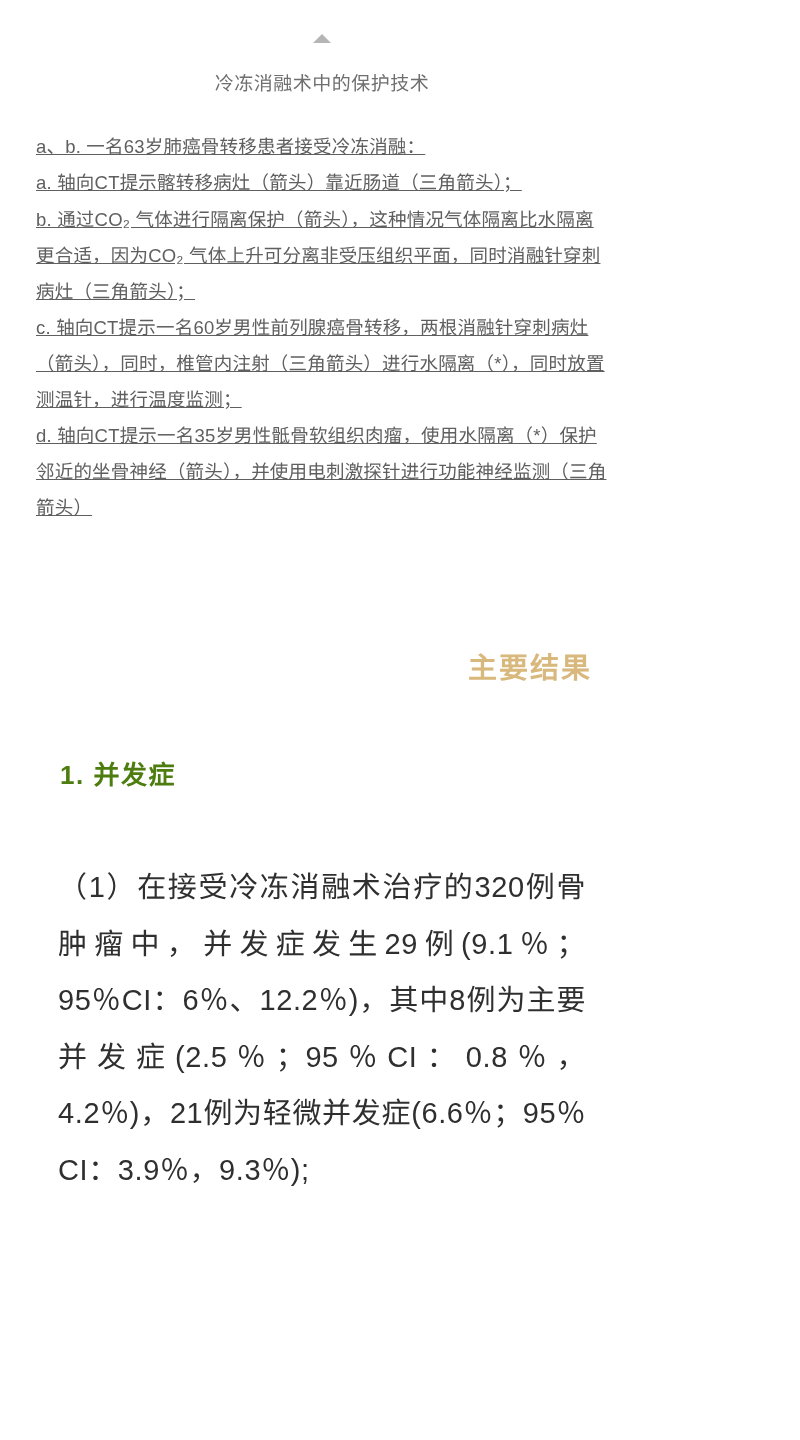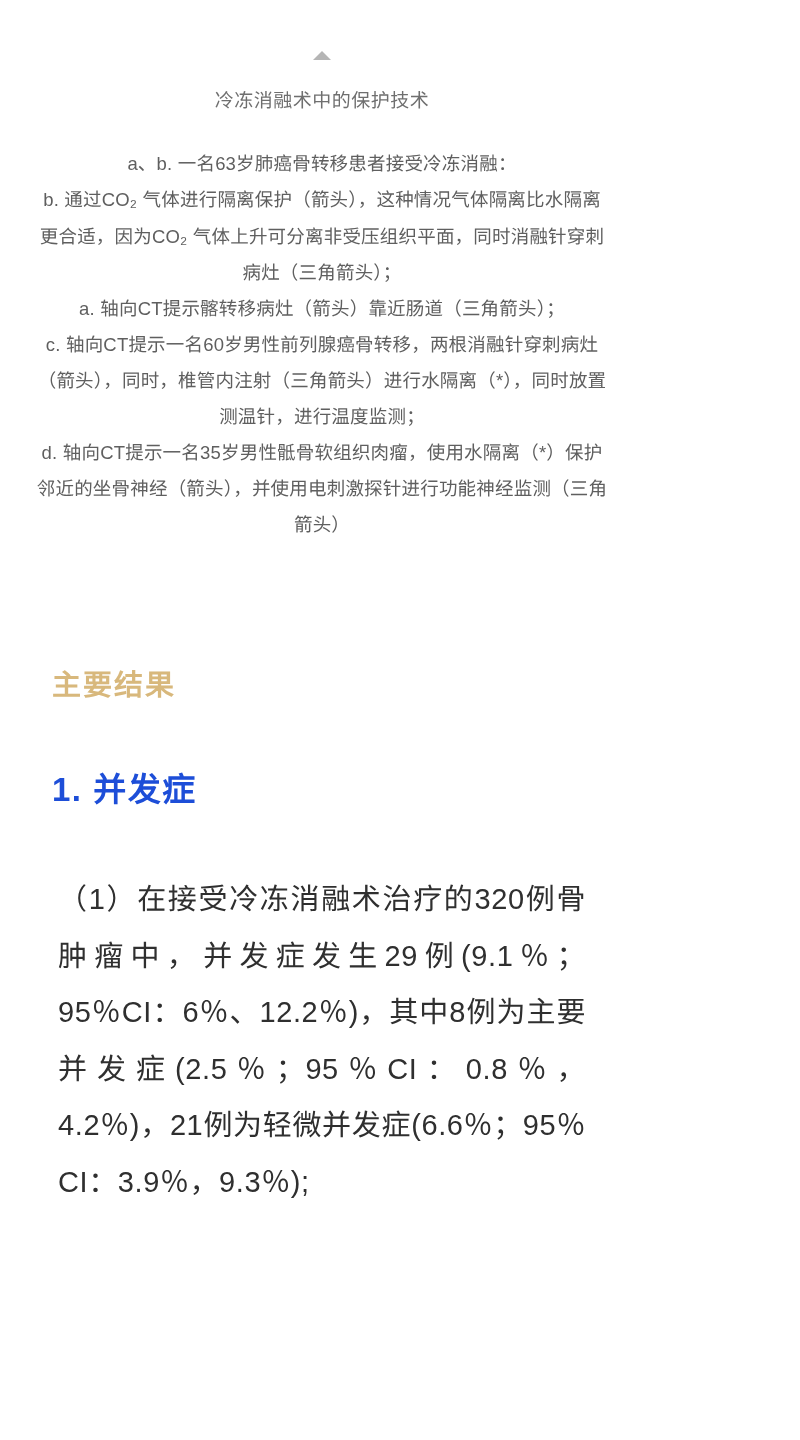--- a/index.html
+++ b/index.html
@@ -12,21 +12,21 @@
     min-height: 1440px;
     font-family: "Liberation Sans", "DejaVu Sans", sans-serif;
     color: #333333;
     -webkit-font-smoothing: antialiased;
   }
 
   .page {
     width: 644px;
     min-height: 1440px;
     box-sizing: border-box;
-    padding: 17px 28px;
+    padding: 0 28px;
     position: relative;
   }
 
   
   .top-marker {
     width: 100%;
     display: flex;
     justify-content: center;
     padding-top: 34px;
     padding-bottom: 0;
@@ -43,50 +43,51 @@
     text-align: center;
     font-size: 19px;
     line-height: 1.6;
     color: #6f6f6f;
     letter-spacing: 0.5px;
     margin-top: 26px;
   }
 
   .figure-caption {
     margin-top: 30px;
-    text-align: center;
     font-size: 18.5px;
     line-height: 1.95;
     color: #5f5f5f;
     letter-spacing: 0.2px;
     padding: 0 8px;
+    text-decoration: underline;
   }
   .figure-caption p {
     margin: 0;
   }
 
   .gap-lg {
     height: 118px;
   }
 
   .section-heading {
     font-size: 29px;
     font-weight: bold;
     color: #d8b87c;
     letter-spacing: 2px;
     margin: 0;
     padding: 0 24px;
+    text-align: right;
   }
 
   .sub-heading {
-    font-size: 33px;
+    font-size: 26px;
     font-weight: bold;
-    color: #1d4ed8;
+    color: #4d7c0f;
     letter-spacing: 1.5px;
-    margin: 0;
+    margin: 8px;
     padding: 0 24px;
   }
 
   .gap-md {
     height: 60px;
   }
 
   .body-text {
     font-size: 29px;
     line-height: 1.95;
@@ -107,22 +108,22 @@
 <div class="page">
 
   <div class="top-marker">
     <div class="tri"></div>
   </div>
 
   <div class="figure-title">冷冻消融术中的保护技术</div>
 
   <div class="figure-caption">
     <p>a、b. 一名63岁肺癌骨转移患者接受冷冻消融：</p>
+    <p>a. 轴向CT提示髂转移病灶（箭头）靠近肠道（三角箭头）；</p>
     <p>b. 通过CO₂ 气体进行隔离保护（箭头），这种情况气体隔离比水隔离更合适，因为CO₂ 气体上升可分离非受压组织平面，同时消融针穿刺病灶（三角箭头）；</p>
-    <p>a. 轴向CT提示髂转移病灶（箭头）靠近肠道（三角箭头）；</p>
     <p>c. 轴向CT提示一名60岁男性前列腺癌骨转移，两根消融针穿刺病灶（箭头），同时，椎管内注射（三角箭头）进行水隔离（*），同时放置测温针，进行温度监测；</p>
     <p>d. 轴向CT提示一名35岁男性骶骨软组织肉瘤，使用水隔离（*）保护邻近的坐骨神经（箭头），并使用电刺激探针进行功能神经监测（三角箭头）</p>
   </div>
 
   <div class="gap-lg"></div>
 
   <h2 class="section-heading">主要结果</h2>
 
   <div class="gap-md"></div>
 

